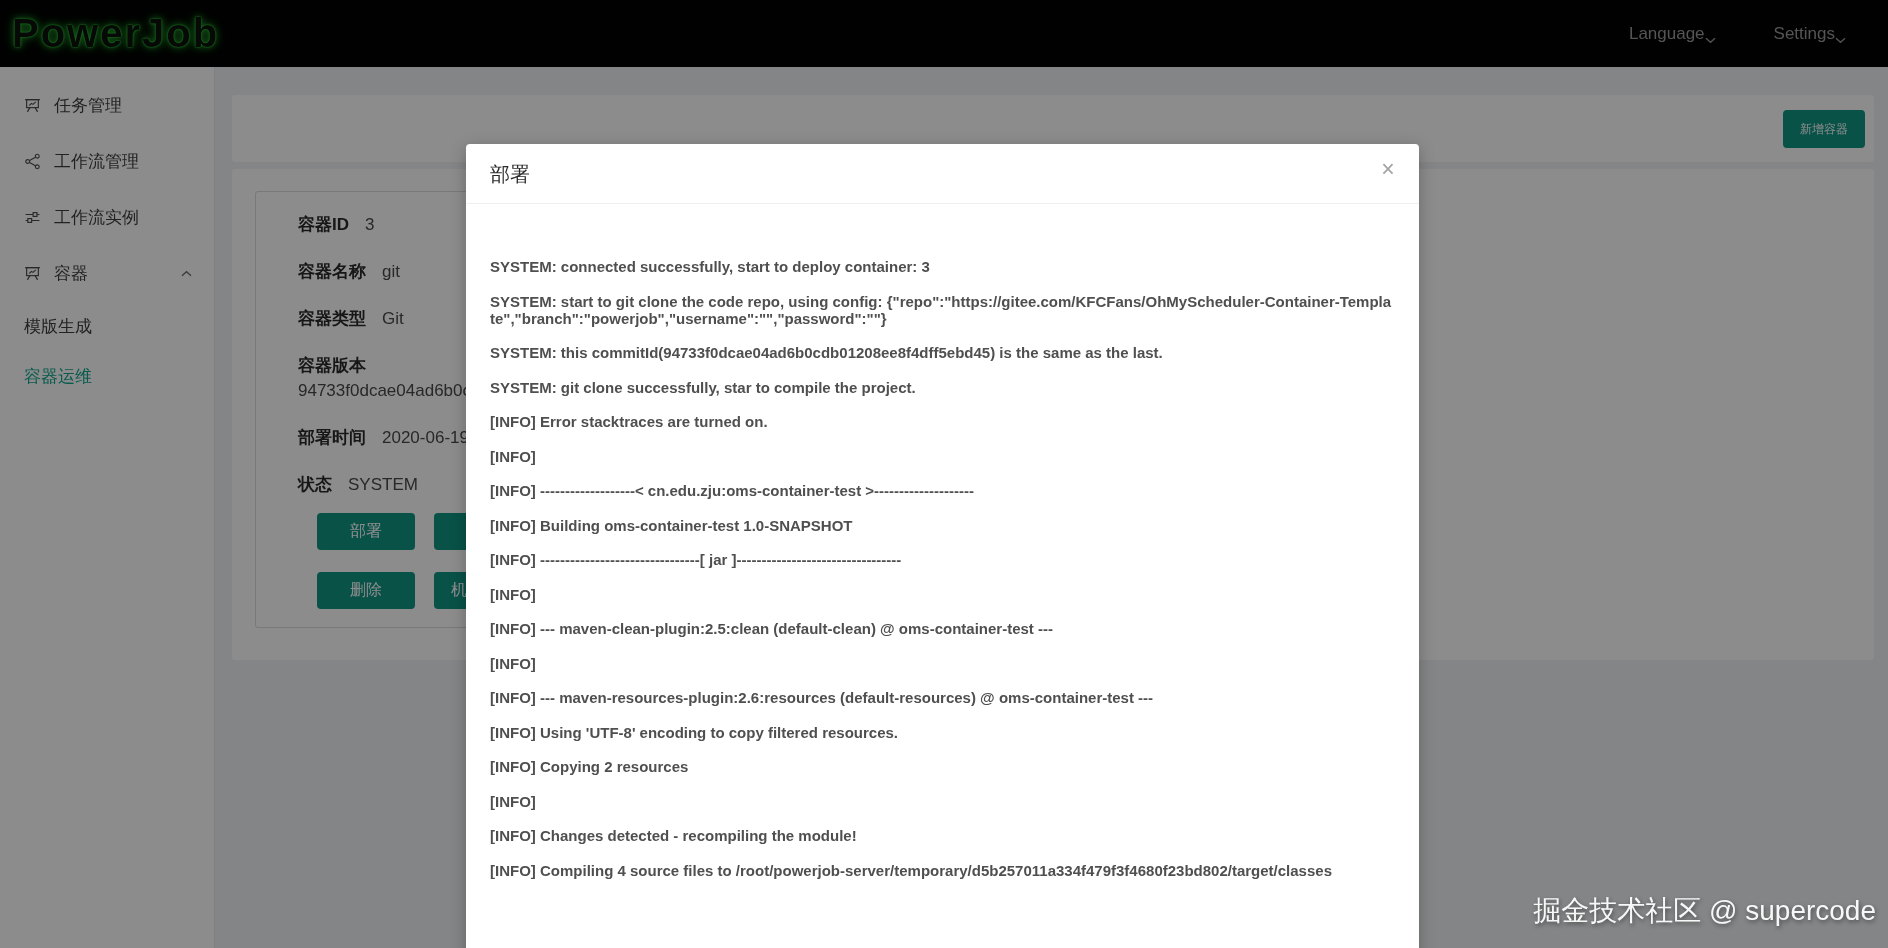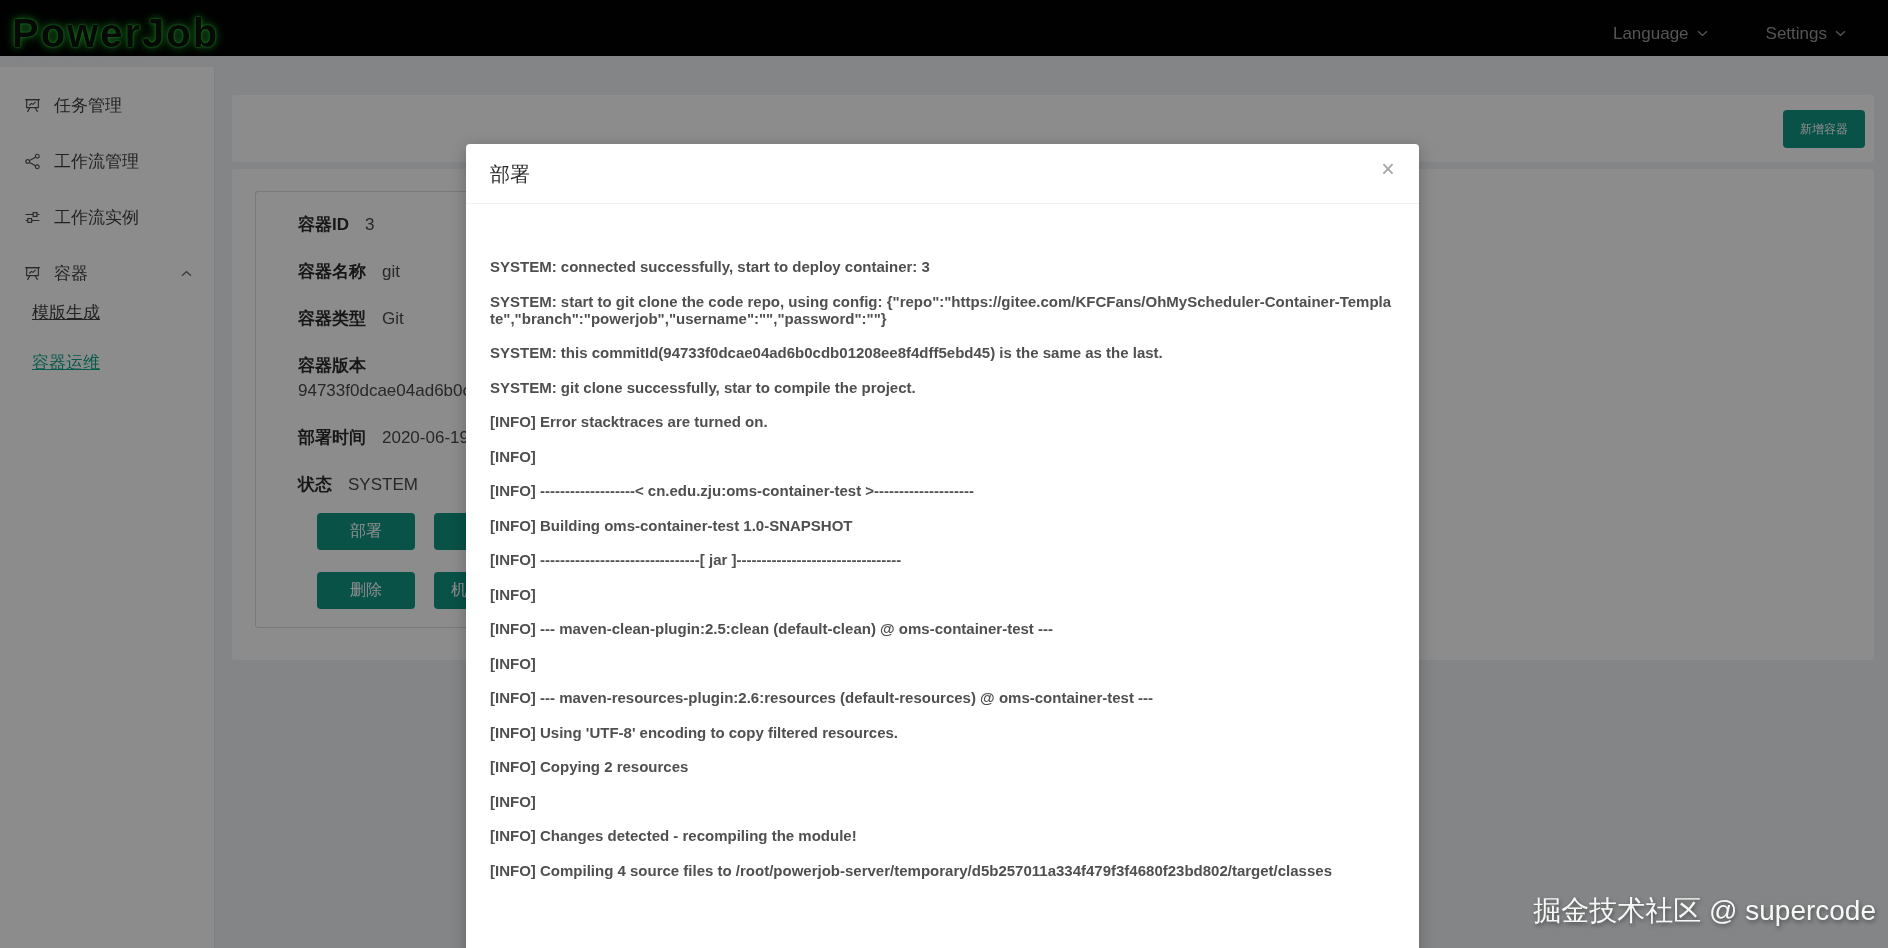--- a/index.html
+++ b/index.html
@@ -4,52 +4,52 @@
 <style>
   html,body{margin:0;padding:0;}
   body{
     width:1888px;height:948px;position:relative;overflow:hidden;
     background:#f0f2f5;
     font-family:"Liberation Sans",sans-serif;
     -webkit-font-smoothing:antialiased;
   }
   
   .top-header{
-    position:absolute;left:0;top:0;width:1888px;height:56px;
+    position:absolute;left:0;top:0;width:1888px;height:67px;
     background:#020202;z-index:1;
   }
   .logo{
     position:absolute;left:12px;top:0;height:67px;line-height:67px;
     font-size:40px;font-weight:bold;letter-spacing:2px;
     color:#0c120c;
     text-shadow:0 0 1px #34d53e,0 0 2px #2fd23a,0 0 7px rgba(47,210,58,.75),0 0 14px rgba(47,210,58,.45);
   }
   .header-menus{
     position:absolute;right:42px;top:0;height:67px;
     display:flex;align-items:center;gap:58px;
   }
   .header-menu{
-    color:#9b9b9b;font-size:17px;display:flex;align-items:center;gap:8px;cursor:pointer;
+    color:#9b9b9b;font-size:17px;display:flex;align-items:flex-end;gap:0;cursor:pointer;
   }
   .chev{display:inline-block;}
   
   .sidebar{
     position:absolute;left:0;top:67px;width:214px;height:881px;
     background:#ffffff;border-right:1px solid #e9e9e9;z-index:1;
   }
   .menu-list{padding-top:10px;}
   .menu-item{
     height:56px;display:flex;align-items:center;gap:13px;
     padding-left:24px;color:#3f3f3f;font-size:17px;cursor:pointer;
   }
   .menu-item .mi-icon{width:17px;height:17px;color:#4c4c4c;flex:0 0 auto;}
   .menu-item .group-chev{margin-left:auto;margin-right:22px;color:#6c6c6c;}
   .sub-item{
-    height:50px;display:flex;
-    padding-left:32px;color:#3f3f3f;font-size:17px;cursor:pointer;text-decoration:underline;
+    height:50px;display:flex;align-items:center;
+    padding-left:24px;color:#3f3f3f;font-size:17px;cursor:pointer;
   }
   .sub-item.active{color:#11a78e;}
   
   .card{background:#ffffff;border-radius:3px;position:absolute;}
   .toolbar-card{left:232px;top:95px;width:1642px;height:67px;}
   .add-btn{
     position:absolute;right:9px;top:15px;height:38px;padding:0 17px;
     background:#0f9584;color:#fff;border:none;border-radius:4px;
     font-size:12px;font-family:"Liberation Sans",sans-serif;cursor:pointer;
   }

